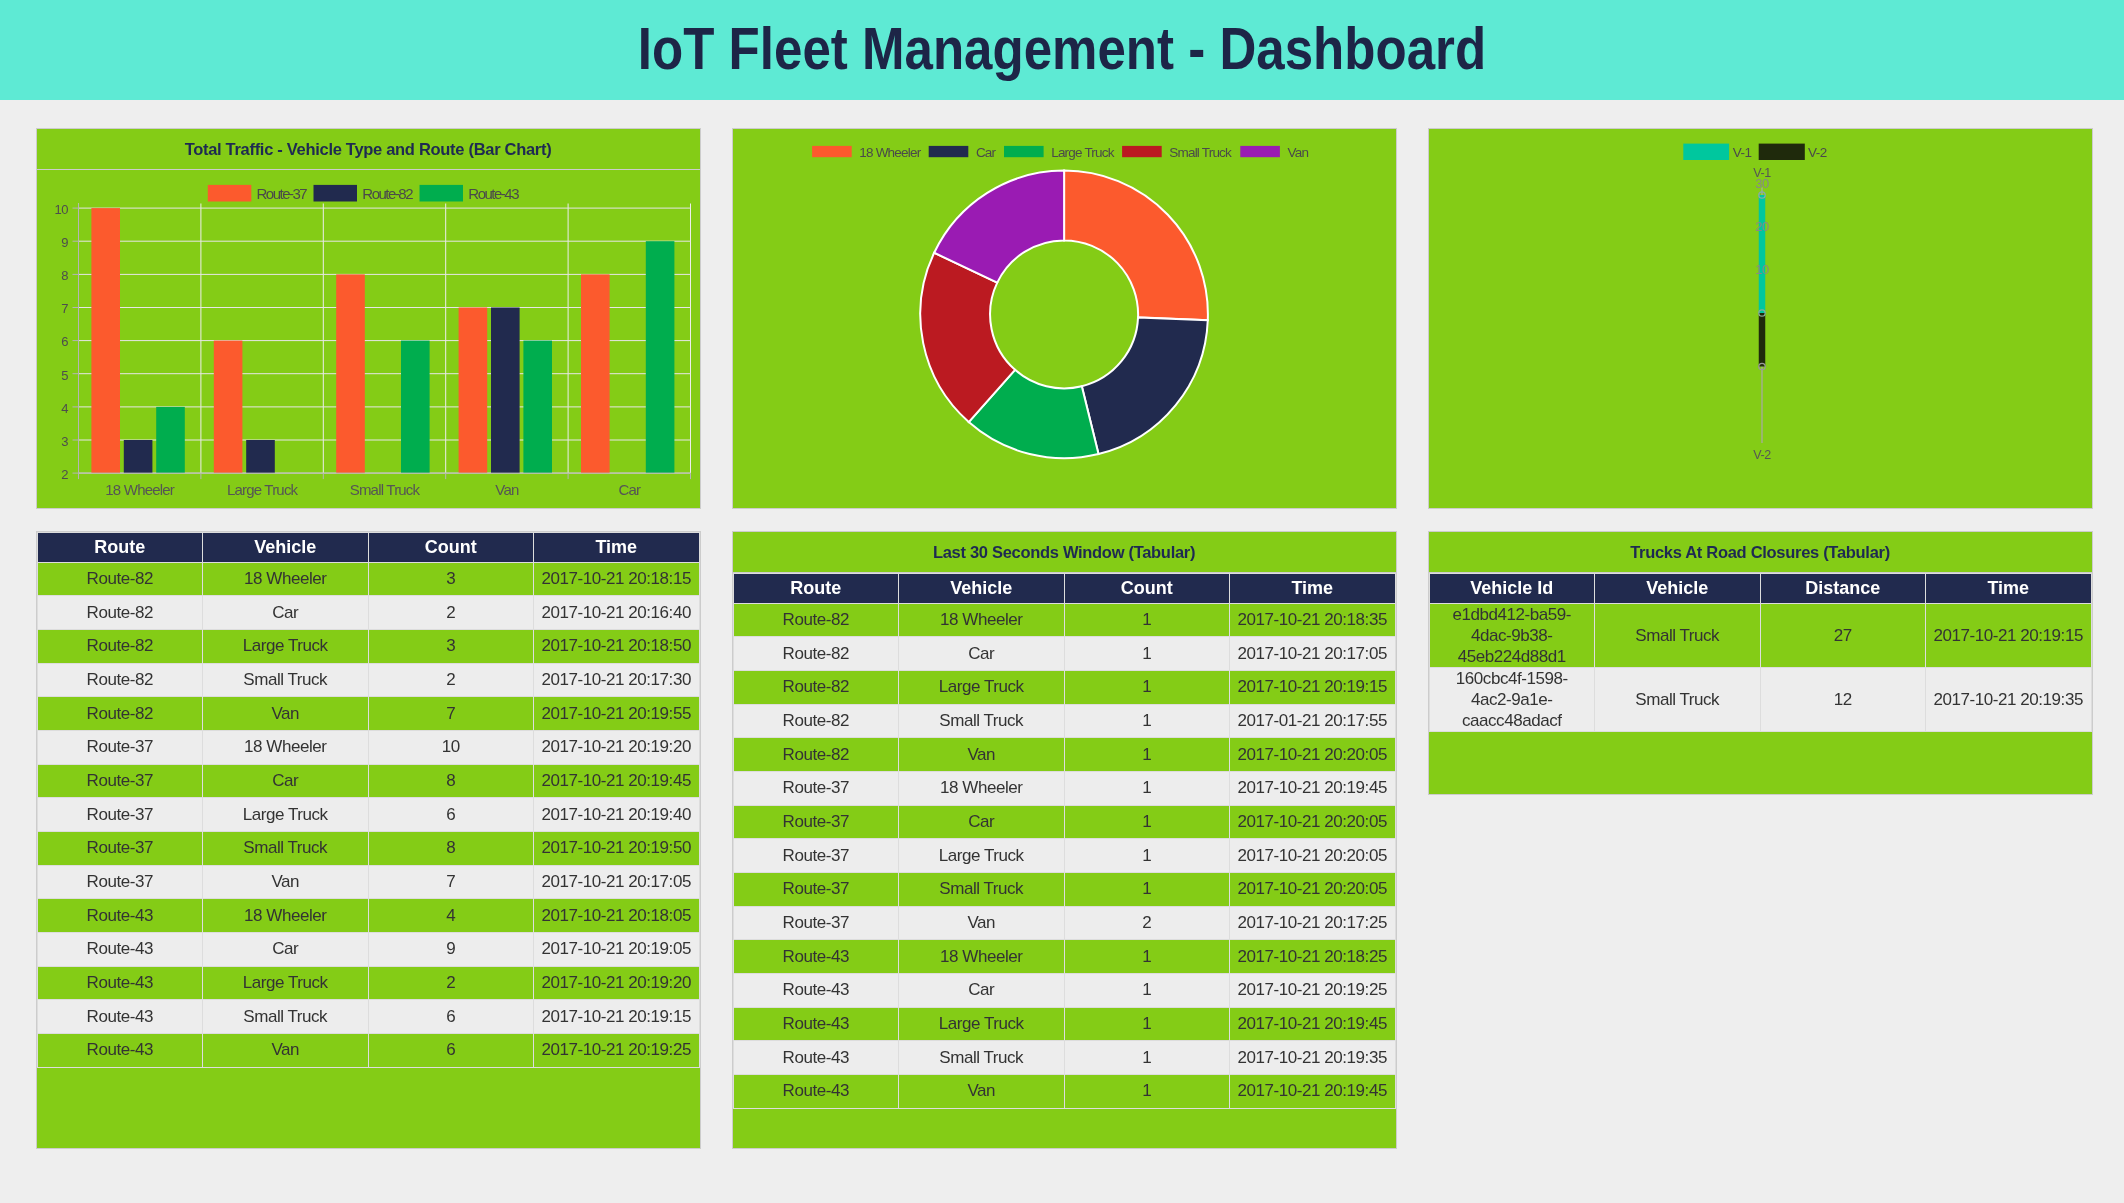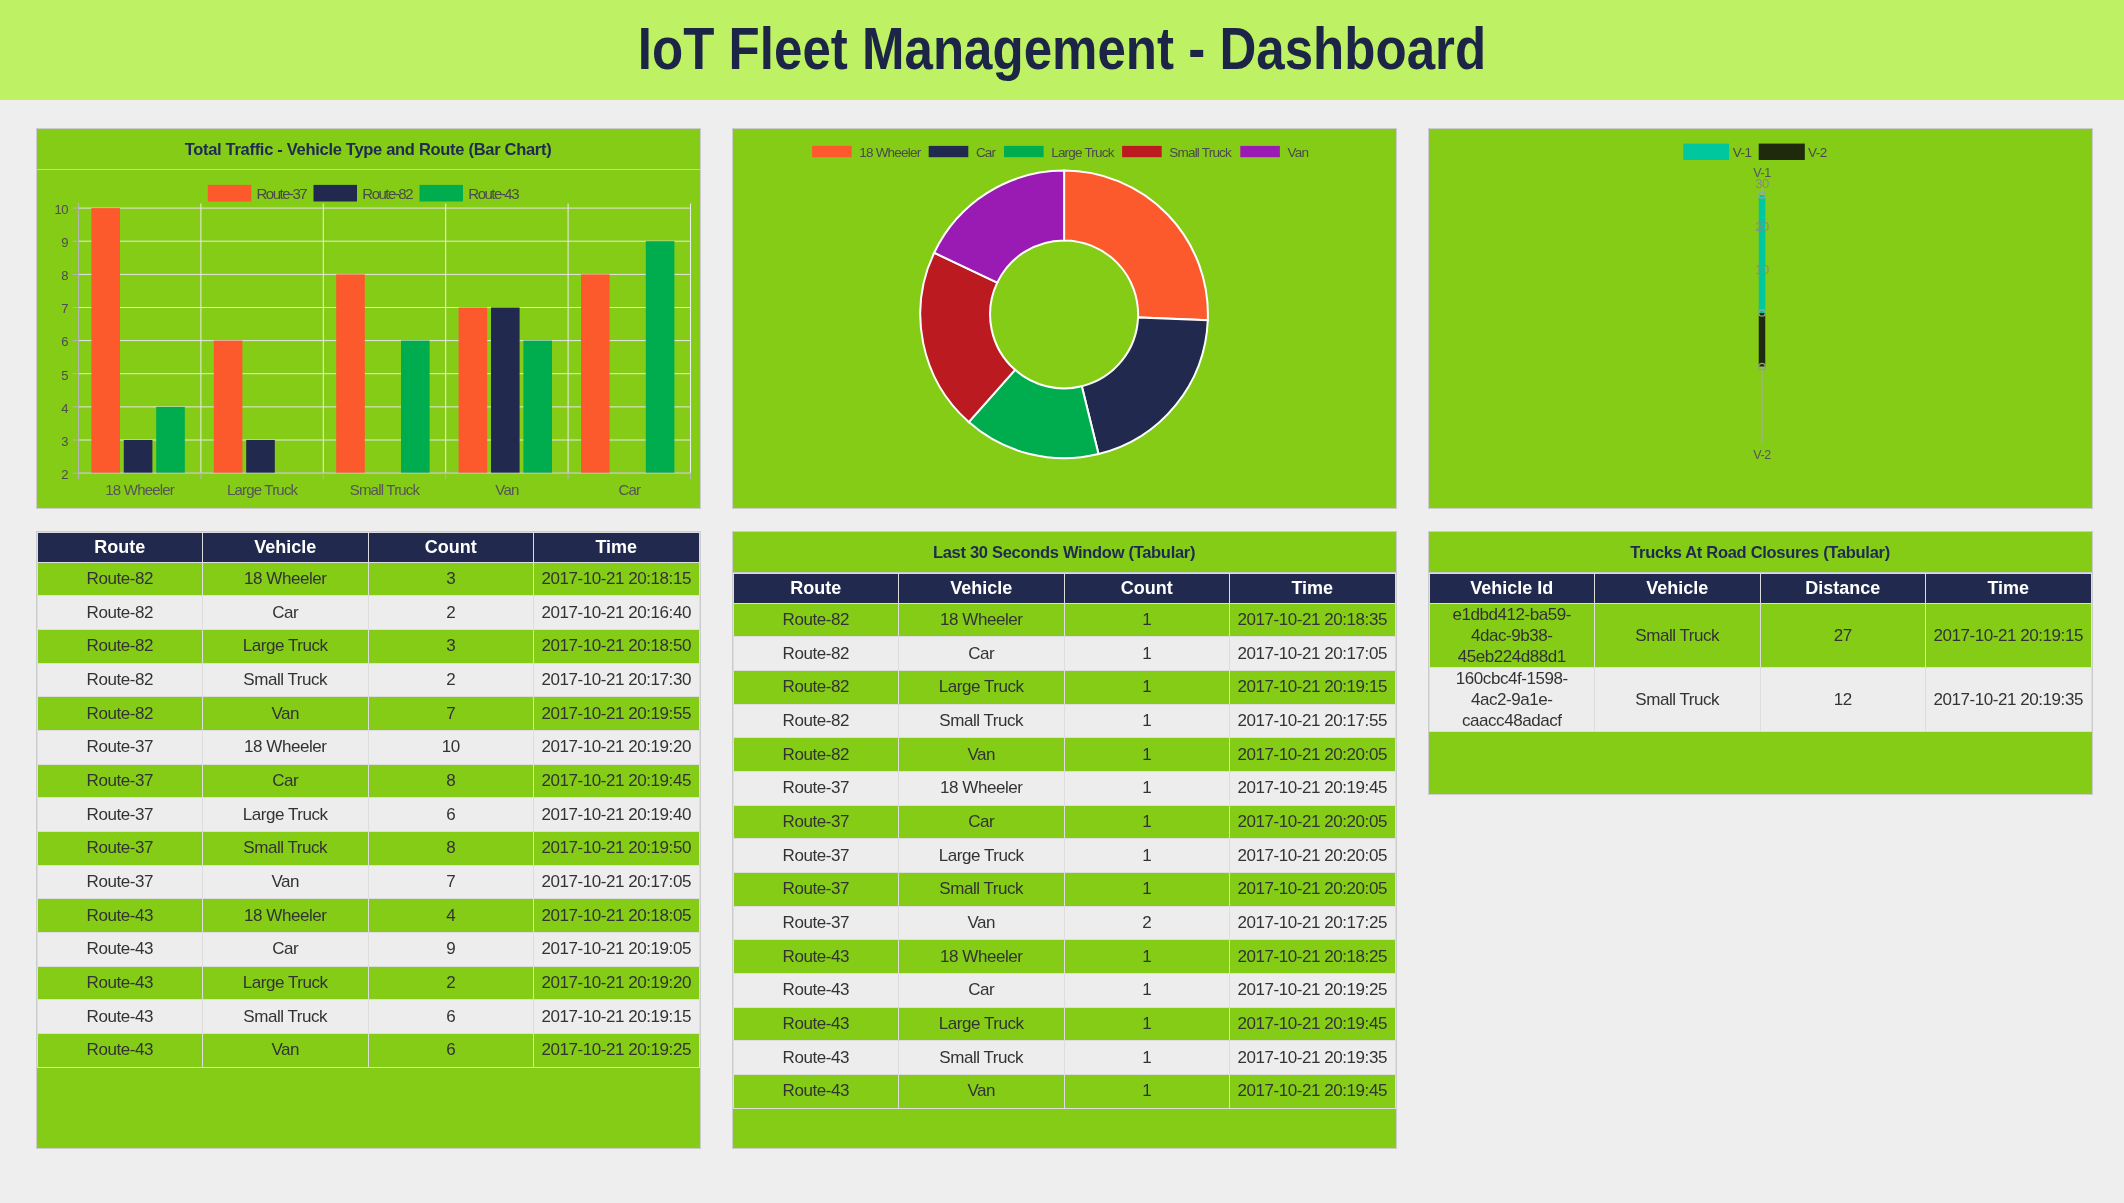--- a/index.html
+++ b/index.html
@@ -1,16 +1,16 @@
 <!DOCTYPE html>
 <html><head><meta charset="utf-8">
 <style>
 * { margin:0; padding:0; box-sizing:border-box; }
 html,body { width:2124px; height:1203px; background:#eeeeee; font-family:"Liberation Sans", sans-serif; }
-.header { position:absolute; left:0; top:0; width:2124px; height:100px; background:#bef264; }
+.header { position:absolute; left:0; top:0; width:2124px; height:100px; background:#5eead4; }
 .header h1 { position:absolute; left:0; width:100%; top:14px; text-align:center; font-size:60px; color:#1d2547; font-weight:bold; transform:scaleX(0.851); }
 .panel { position:absolute; width:665px; background:#84cc16; border:1px solid #cccccc; }
 .ptitle { height:41px; line-height:41px; text-align:center; font-weight:bold; font-size:16.5px; letter-spacing:-0.3px; color:#1e2a52; border-bottom:1px solid #cccccc; }
 .pbody { position:relative; }
 .tbody { padding:0; }
 table { width:100%; border-collapse:collapse; table-layout:fixed; }
 th { background:#212a4e; color:#ffffff; font-size:18px; font-weight:bold; height:30px; border:1px solid #dddddd; }
 td { font-size:17px; color:#333333; text-align:center; height:33.7px; border:1px solid #dddddd; padding:0; letter-spacing:-0.45px; }
 tr.alt td { background:#ededed; }
 .trucks td { height:62px; line-height:21px;margin-left:44px; }
@@ -267,21 +267,21 @@
           <tr>
             <td>Route-82</td>
             <td>Large Truck</td>
             <td>1</td>
             <td>2017-10-21 20:19:15</td>
           </tr>
           <tr class="alt">
             <td>Route-82</td>
             <td>Small Truck</td>
             <td>1</td>
-            <td>2017-10-21 20:17:55</td>
+            <td>2017-01-21 20:17:55</td>
           </tr>
           <tr>
             <td>Route-82</td>
             <td>Van</td>
             <td>1</td>
             <td>2017-10-21 20:20:05</td>
           </tr>
           <tr class="alt">
             <td>Route-37</td>
             <td>18 Wheeler</td>

